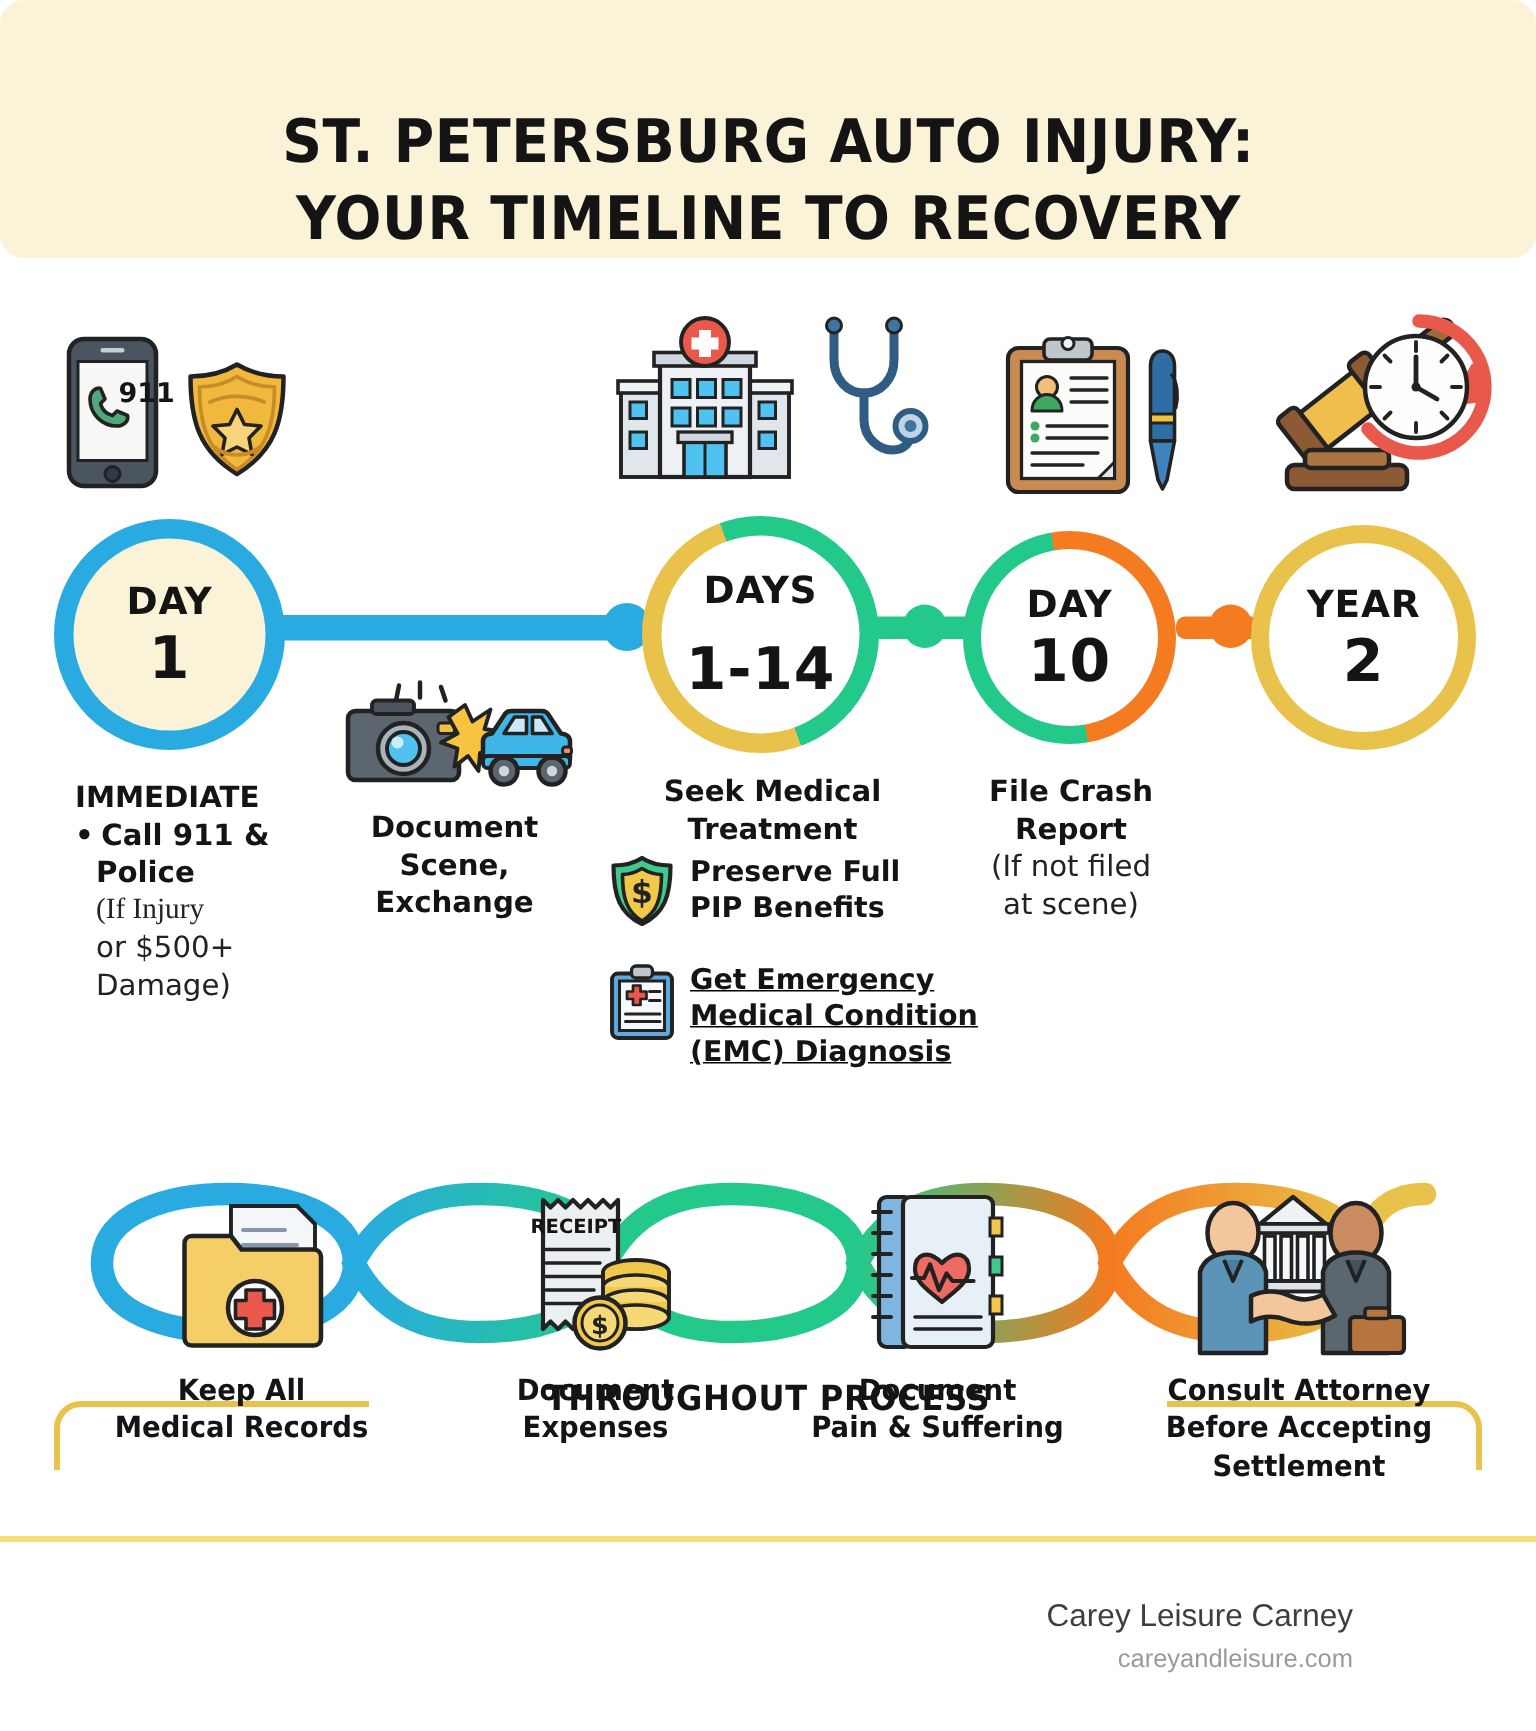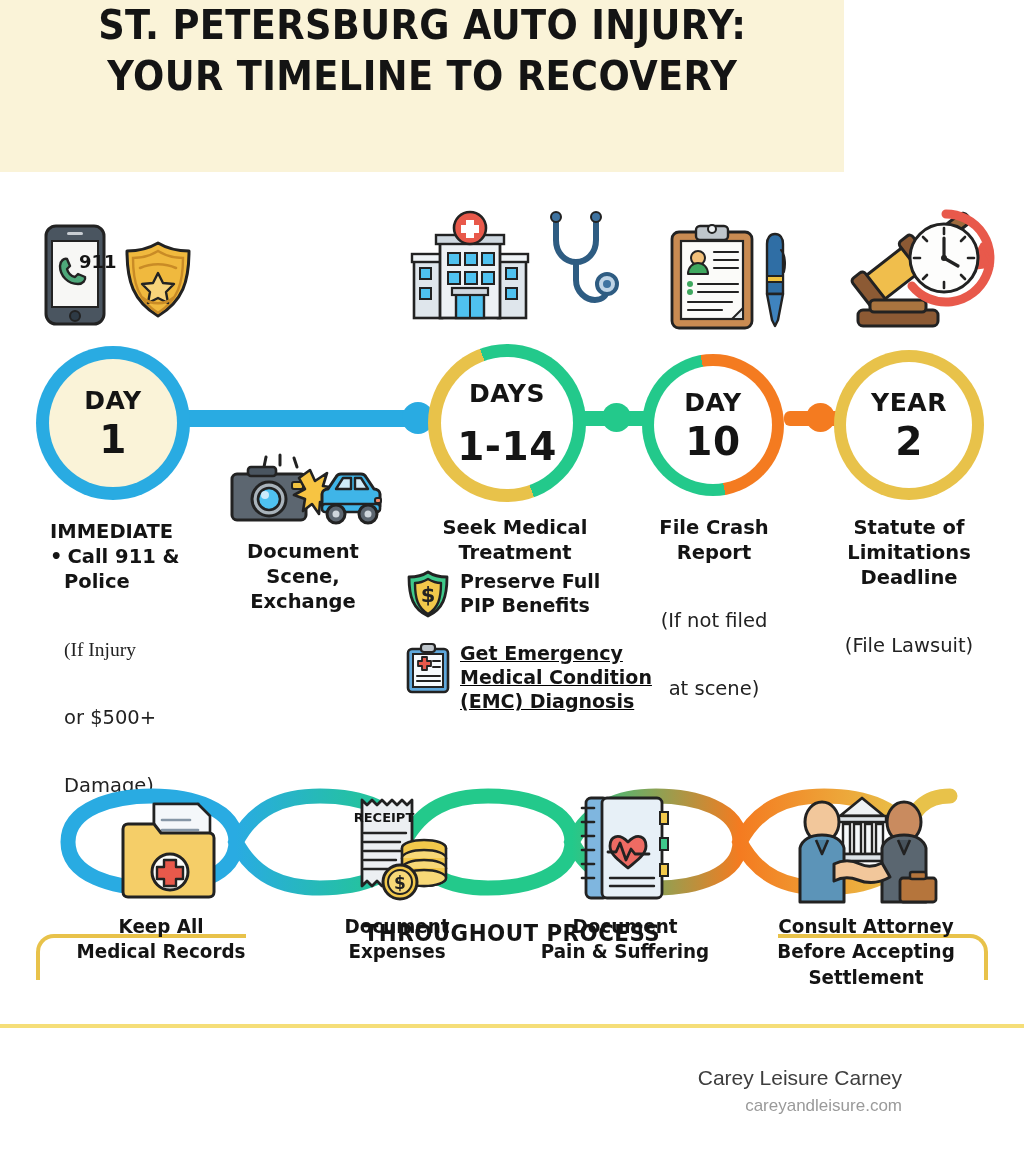--- a/index.html
+++ b/index.html
@@ -8,26 +8,27 @@
     font-family: "Liberation Sans", sans-serif;
     background: #ffffff;
     position: relative;
     overflow: hidden;
   }
 
   
   .header {
     position: absolute;
     left: 0; top: 0;
-    width: 844px; height: 172px;
+    width: 1024px; height: 172px;
     background: #FAF3D8;
     display: flex;
     flex-direction: column;
     align-items: center;
-    justify-content: flex-start;
+    justify-content: flex-end;
+    border-radius: 16px;
   }
   .header h1 {
     font-family: "DejaVu Sans", sans-serif;
     font-weight: bold;
     font-size: 40px;
     line-height: 1.28;
     letter-spacing: 0.4px;
     color: #141414;
     text-align: center;
     transform: scaleX(0.92);
@@ -81,21 +82,20 @@
     font-weight: bold;
     font-size: 19.5px;
     line-height: 1.28;
   }
   .txtblock .n {
     font-family: "DejaVu Sans", sans-serif;
     font-weight: normal;
     font-size: 19.5px;
     line-height: 1.28;
     color: #222;
-    margin-top: 43px;
   }
   .txtblock.left { text-align: left; }
 
   .bullet-row { display: flex; align-items: flex-start; gap: 5px; }
 
   .subitem {
     position: absolute;
     display: flex;
     align-items: flex-start;
     gap: 10px;
@@ -443,26 +443,20 @@
     </span>
   </div>
 
   <div class="txtblock" style="left:638px; top:344px; width:152px;">
     <div class="b">File Crash</div>
     <div class="b">Report</div>
     <div class="n">(If not filed</div>
     <div class="n">at scene)</div>
   </div>
 
-  <div class="txtblock" style="left:818px; top:344px; width:182px;">
-    <div class="b">Statute of</div>
-    <div class="b">Limitations</div>
-    <div class="b">Deadline</div>
-    <div class="n">(File Lawsuit)</div>
-  </div>
 
   <div class="bracket"></div>
   <div class="bracket-gap"></div>
   <div class="section-title">THROUGHOUT PROCESS</div>
 
   <div class="abs" style="left:60px; top:610px;">
     <svg width="912" height="120" viewBox="0 0 912 120">
       <defs>
         <linearGradient id="g1" x1="0" y1="0" x2="1" y2="0">
           <stop offset="0%" stop-color="#29ABE2"></stop>

